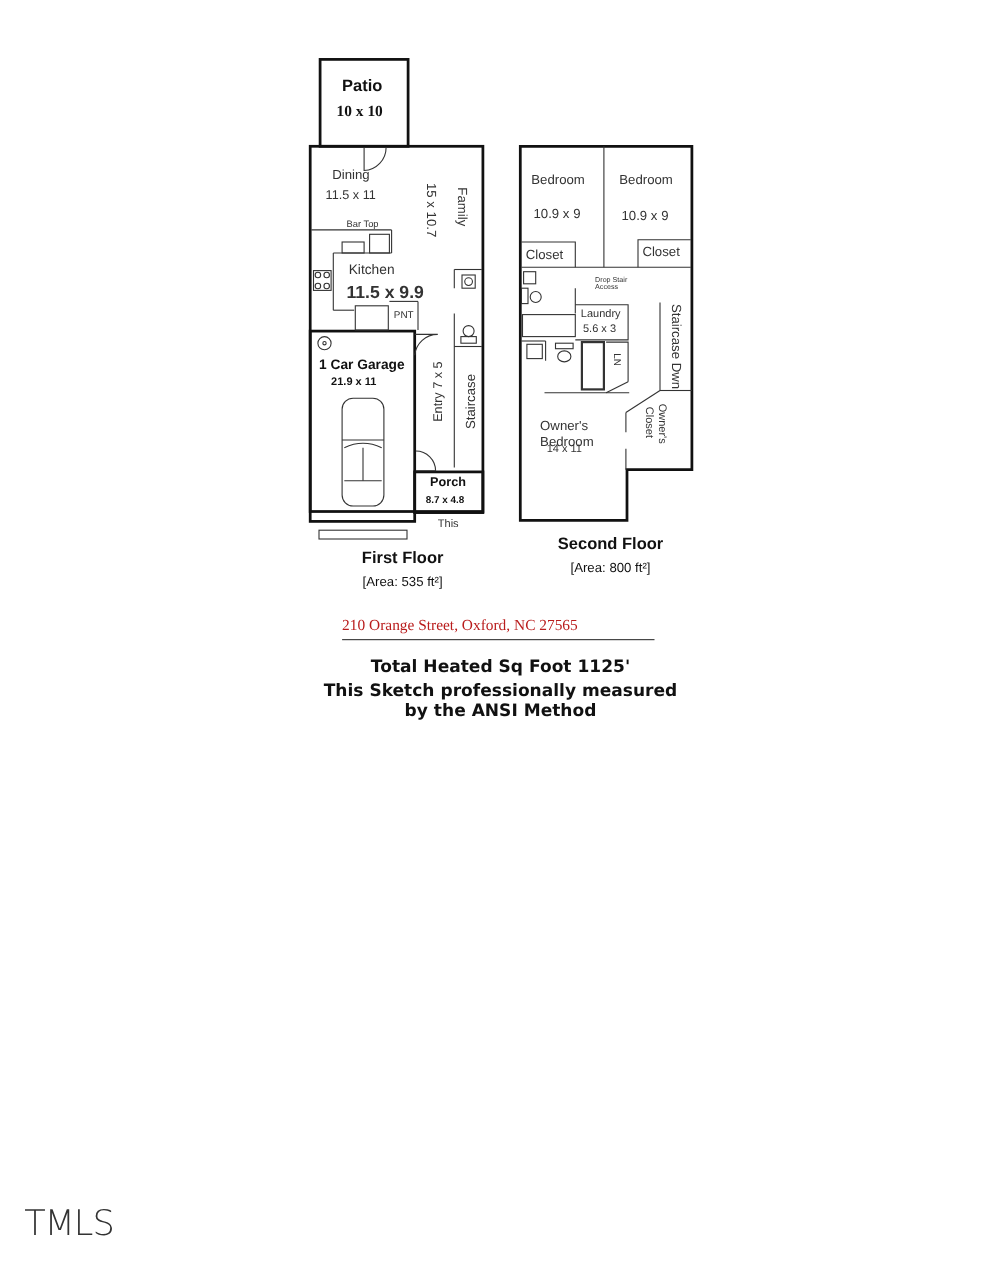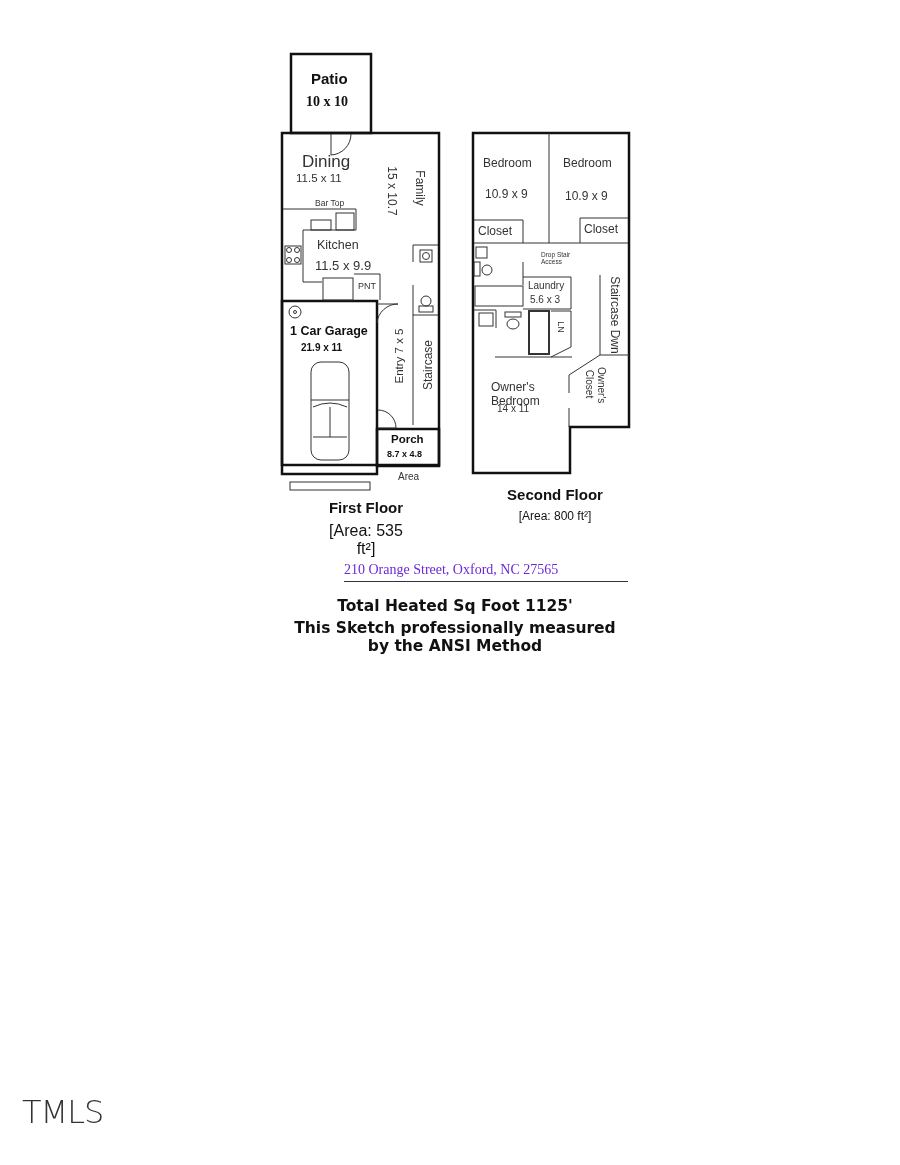--- a/index.html
+++ b/index.html
@@ -4,21 +4,21 @@
 <style>
   html, body { margin: 0; padding: 0; background: #ffffff; }
   body { width: 900px; height: 1165px; position: relative; overflow: hidden; font-family: "Liberation Sans", sans-serif; color: #222; }
   #plan { position: absolute; left: 0; top: 0; width: 900px; height: 700px; }
   .lbl { position: absolute; white-space: nowrap; color: #333; font-family: "Liberation Sans", sans-serif; }
   .b { font-weight: bold; color: #111; }
   .rot90 { transform: rotate(90deg); transform-origin: center center; }
   .rotm90 { transform: rotate(-90deg); transform-origin: center center; }
   .serif { font-family: "Liberation Serif", serif; }
   .caption { position: absolute; text-align: center; color: #111; }
-  .address { position: absolute; left: 344px; top: 562px; width: 284px; font-family: "Liberation Serif", serif; font-size: 14px; color: #6d28d9; border-bottom: 1px solid #333; padding-bottom: 3px; }
+  .address { position: absolute; left: 311px; top: 562px; width: 284px; font-family: "Liberation Serif", serif; font-size: 14px; color: #b91c1c; border-bottom: 1px solid #333; padding-bottom: 3px; }
   .summary { position: absolute; left: 280px; width: 350px; text-align: center; font-weight: bold; font-size: 15.5px; color: #111; font-family: "DejaVu Sans", sans-serif; }
   .watermark { position: absolute; left: 2px; top: 1093px; font-family: "DejaVu Sans", sans-serif; font-size: 32px; font-weight: 200; color: #333; letter-spacing: -1px; margin-left: 20px; }
 </style>
 </head>
 <body>
 
 <svg id="plan" width="900" height="700" viewBox="0 0 900 700">
   <g fill="none" stroke="#111" stroke-linecap="square">
 
     <rect x="291" y="54" width="80" height="79" stroke-width="2.5"></rect>
@@ -109,53 +109,53 @@
 
     <line x1="569" y1="375" x2="600" y2="355"></line>
     <line x1="569" y1="375" x2="569" y2="393"></line>
     <line x1="569" y1="408" x2="569" y2="427"></line>
   </g>
 </svg>
 
 <div class="lbl b" style="left:311px;top:70px;font-size:15px;">Patio</div>
 <div class="lbl b serif" style="left:306px;top:94px;font-size:14px;">10 x 10</div>
 
-<div class="lbl" style="left:302px;top:152px;font-size:17px;">Dining</div>
+<div class="lbl" style="left:302px;top:152px;font-size:12px;">Dining</div>
 <div class="lbl" style="left:296px;top:172px;font-size:11.5px;">11.5 x 11</div>
 <div class="lbl rot90" style="left:360px;top:184px;font-size:12px;width:64px;text-align:center;">15 x 10.7</div>
 <div class="lbl rot90" style="left:400px;top:181px;font-size:12px;width:40px;text-align:center;">Family</div>
 <div class="lbl" style="left:315px;top:198px;font-size:8.5px;">Bar Top</div>
 <div class="lbl" style="left:317px;top:238px;font-size:12.5px;">Kitchen</div>
-<div class="lbl" style="left:315px;top:258px;font-size:13px;">11.5 x 9.9</div>
+<div class="lbl" style="left:315px;top:258px;font-size:16px;font-weight:bold;">11.5 x 9.9</div>
 <div class="lbl" style="left:358px;top:281px;font-size:9px;">PNT</div>
 <div class="lbl b" style="left:290px;top:324px;font-size:12.5px;">1 Car Garage</div>
 <div class="lbl b" style="left:301px;top:342px;font-size:10px;text-align:center;">21.9 x 11</div>
 <div class="lbl rotm90" style="left:359px;top:350px;font-size:11.5px;width:80px;text-align:center;">Entry 7 x 5</div>
 <div class="lbl rotm90" style="left:393px;top:358px;font-size:12px;width:70px;text-align:center;">Staircase</div>
 <div class="lbl b" style="left:391px;top:433px;font-size:11.5px;">Porch</div>
 <div class="lbl b" style="left:387px;top:449px;font-size:9px;">8.7 x 4.8</div>
-<div class="lbl" style="left:398px;top:471px;font-size:10px;">Area</div>
+<div class="lbl" style="left:398px;top:471px;font-size:10px;">This</div>
 
 <div class="lbl" style="left:483px;top:156px;font-size:12px;">Bedroom</div>
 <div class="lbl" style="left:485px;top:187px;font-size:12px;">10.9 x 9</div>
 <div class="lbl" style="left:563px;top:156px;font-size:12px;">Bedroom</div>
 <div class="lbl" style="left:565px;top:189px;font-size:12px;">10.9 x 9</div>
 <div class="lbl" style="left:478px;top:224px;font-size:12px;">Closet</div>
 <div class="lbl" style="left:584px;top:222px;font-size:12px;">Closet</div>
 <div class="lbl" style="left:541px;top:251px;font-size:6.5px;width:32px;white-space:normal;line-height:7px;">Drop Stair Access</div>
 <div class="lbl" style="left:528px;top:280px;font-size:10px;">Laundry</div>
 <div class="lbl" style="left:530px;top:294px;font-size:10px;">5.6 x 3</div>
 <div class="lbl rot90" style="left:553px;top:322px;font-size:9px;width:16px;text-align:center;">LN</div>
 <div class="lbl rot90" style="left:573px;top:308px;font-size:12px;width:84px;text-align:center;">Staircase Dwn</div>
 <div class="lbl" style="left:491px;top:380px;font-size:12px;width:56px;white-space:normal;text-align:left;line-height:14px;">Owner's Bedroom</div>
 <div class="lbl" style="left:497px;top:403px;font-size:10px;">14 x 11</div>
 <div class="lbl rot90" style="left:578px;top:372px;font-size:10px;width:34px;white-space:normal;text-align:center;line-height:12px;">Owner's Closet</div>
 
 <div class="caption b" style="left:318px;top:499px;width:96px;font-size:15px;">First Floor</div>
-<div class="caption" style="left:318px;top:522px;width:96px;font-size:16px;">[Area: 535 ft²]</div>
+<div class="caption" style="left:318px;top:522px;width:96px;font-size:12px;">[Area: 535 ft²]</div>
 <div class="caption b" style="left:500px;top:486px;width:110px;font-size:15px;">Second Floor</div>
 <div class="caption" style="left:505px;top:509px;width:100px;font-size:12px;">[Area: 800 ft²]</div>
 
 <div class="address">210 Orange Street, Oxford, NC 27565</div>
 
 <div class="summary" style="top:597px;">Total Heated Sq Foot 1125'</div>
 <div class="summary" style="top:619px;">This Sketch professionally measured</div>
 <div class="summary" style="top:637px;">by the ANSI Method</div>
 
 <div class="watermark">TMLS</div>

